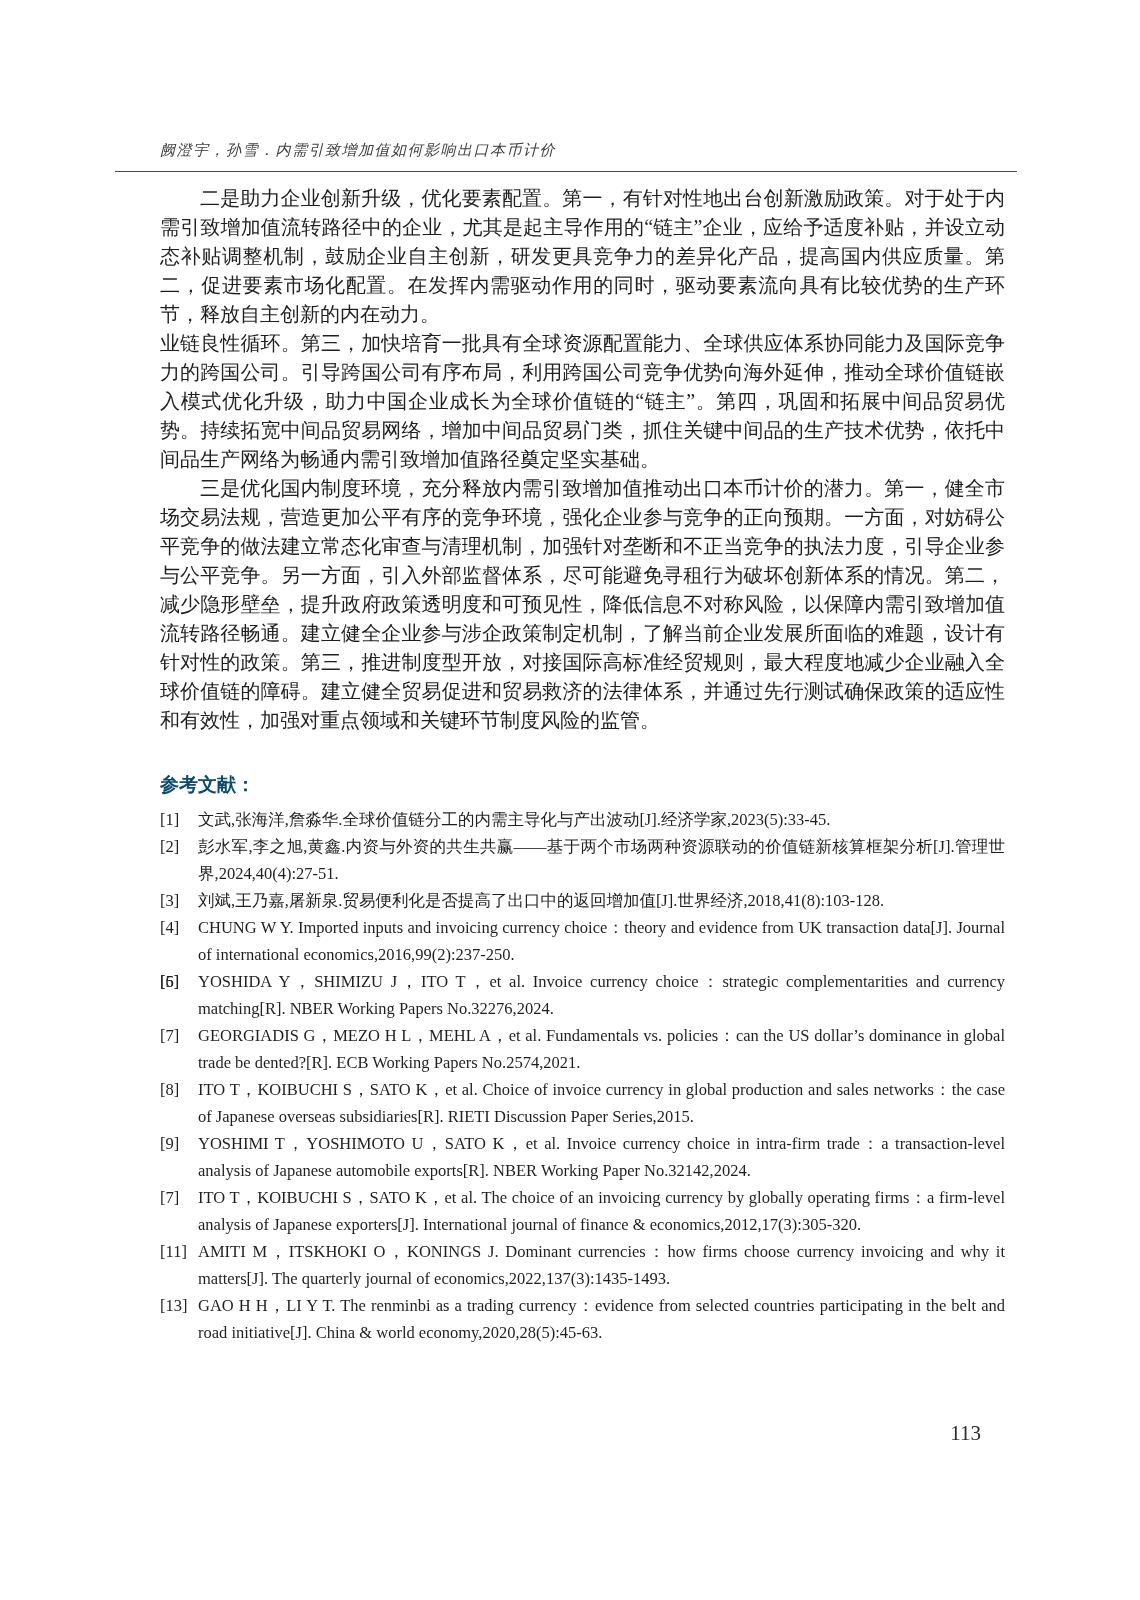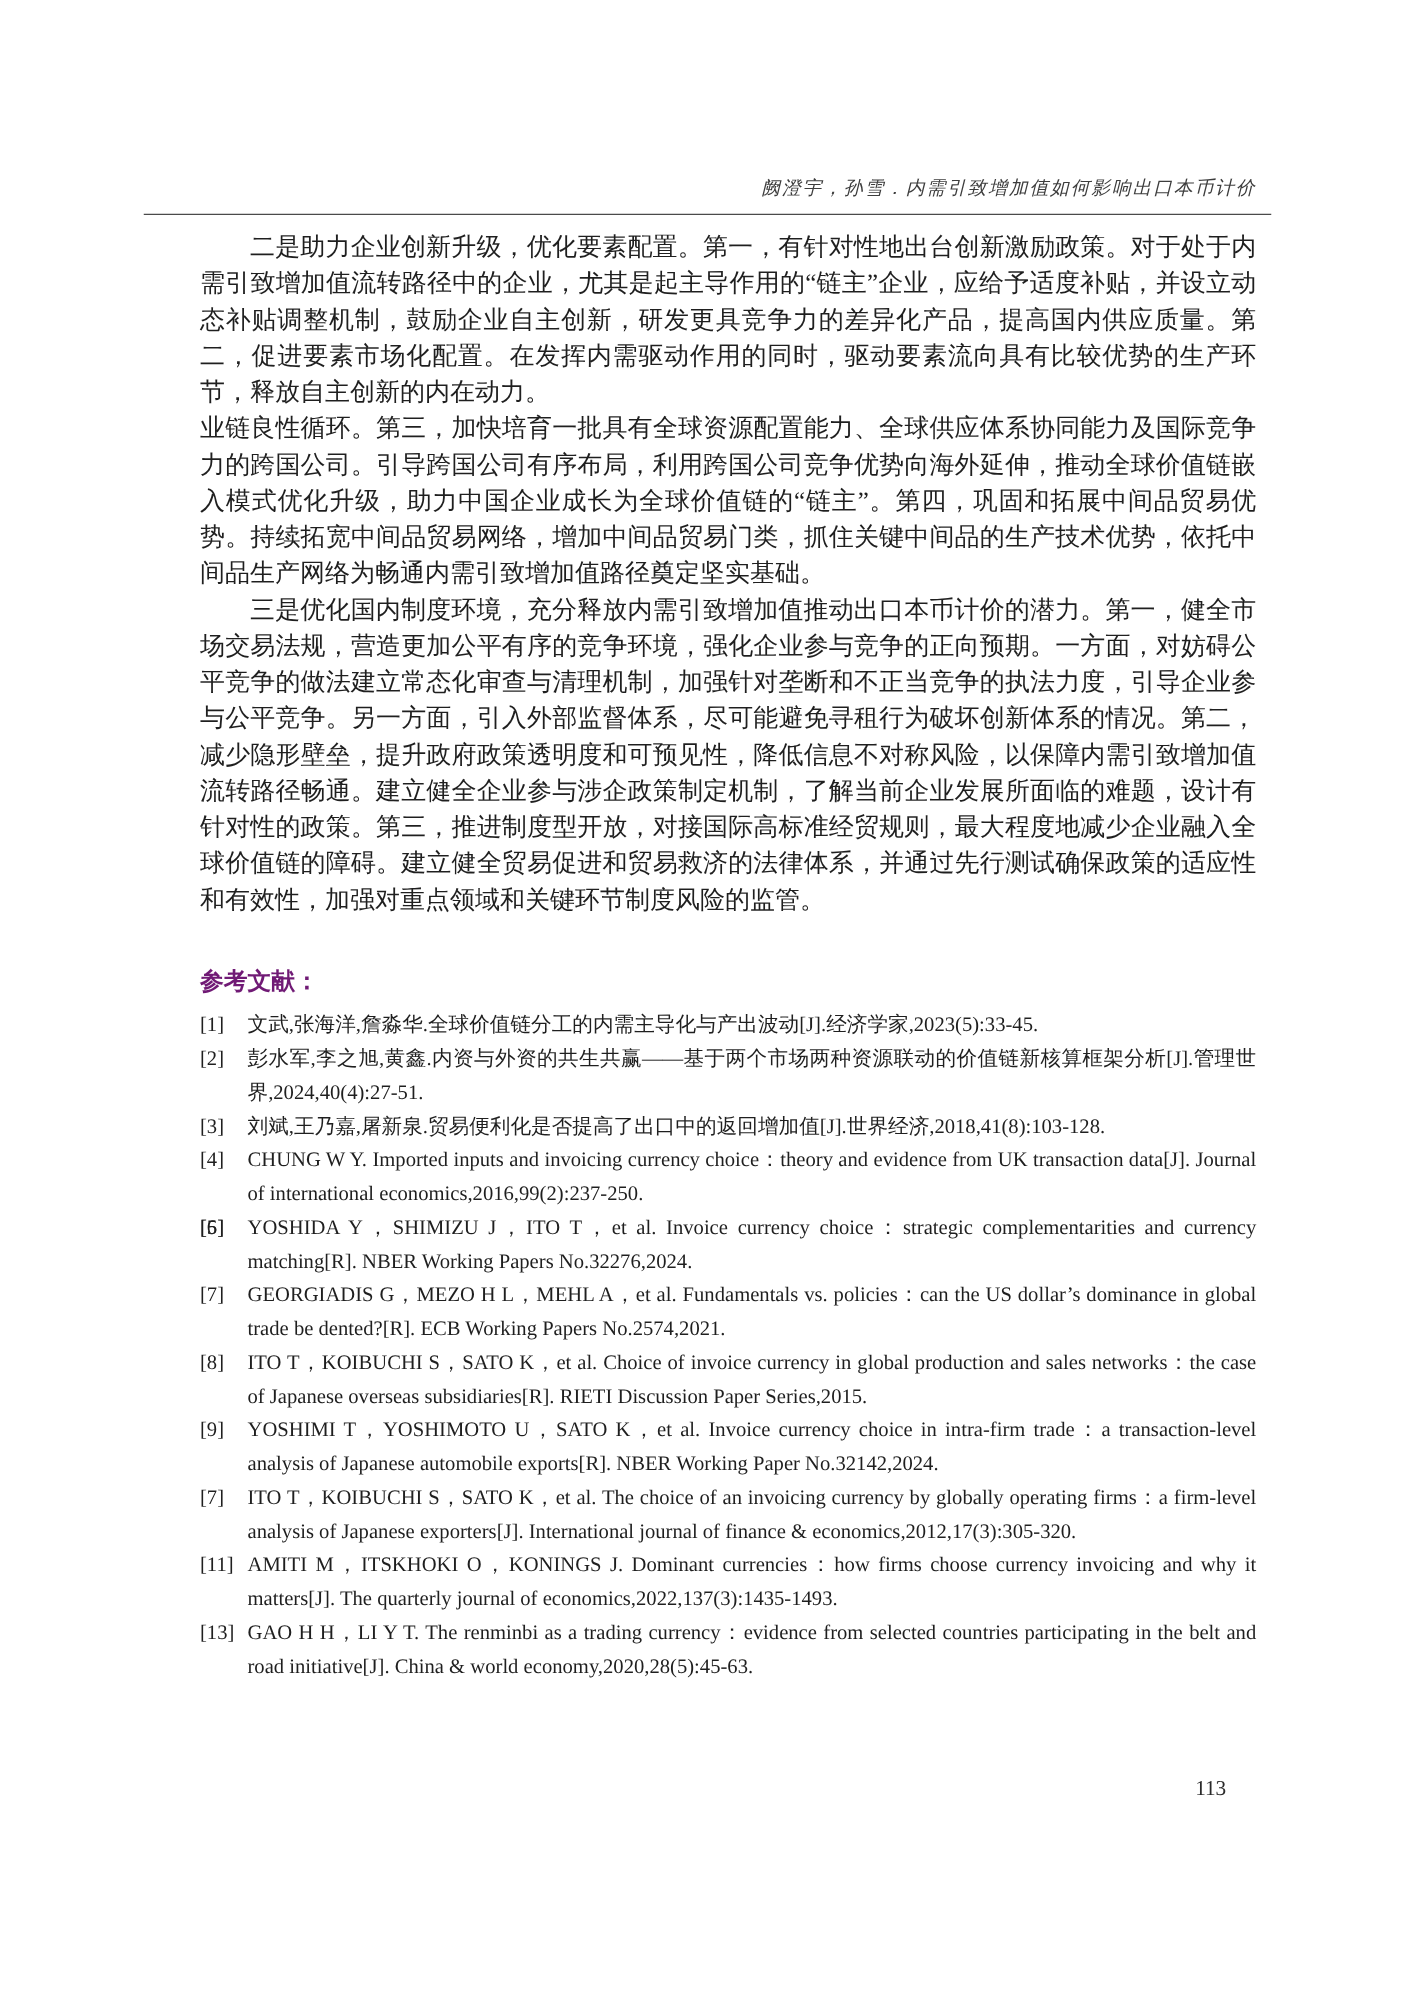--- a/index.html
+++ b/index.html
@@ -14,21 +14,20 @@
   .sheet { position: absolute; inset: 0; }
 
   .running-header {
     position: absolute;
     left: 160px; top: 141px; width: 845px;
     font-size: 15px;
     font-style: italic;
     letter-spacing: 1.5px;
     color: #3d3d3d;
     white-space: nowrap;
-    text-align: right;
   }
   .header-rule {
     position: absolute;
     left: 115px; top: 171px; width: 902px; height: 0;
     border-top: 1.3px solid #4a4a4a;
   }
 
   .body-text {
     position: absolute;
     left: 160px; top: 184px; width: 845px;
@@ -37,42 +36,42 @@
   }
   .body-text p { margin: 0; }
   .body-text p.indented { text-indent: 2em; }
 
   .refs-heading {
     position: absolute;
     left: 160px; top: 772px;
     font-family: "Liberation Sans", "DejaVu Sans", sans-serif;
     font-weight: bold;
     font-size: 19px;
-    color: #701a75;
+    color: #0c4a6e;
   }
 
   .refs {
     position: absolute;
     left: 160px; top: 806px; width: 845px;
     font-size: 16.5px; line-height: 27px;
   }
   .ref-item {
     position: relative;
     padding-left: 38px;
     text-align: justify;
   }
   .ref-label { position: absolute; left: 0; top: 0; }
 
   .page-number {
     position: absolute;
     left: 160px; top: 1421px; width: 845px;
     text-align: right;
     padding-right: 24px;
     box-sizing: border-box;
-    font-size: 17px;
+    font-size: 21px;
     color: #2a2a2a;
   }
 </style>
 </head>
 <body>
 
 <div class="sheet">
 
   <div class="running-header">阙澄宇，孙雪．内需引致增加值如何影响出口本币计价</div>
 

